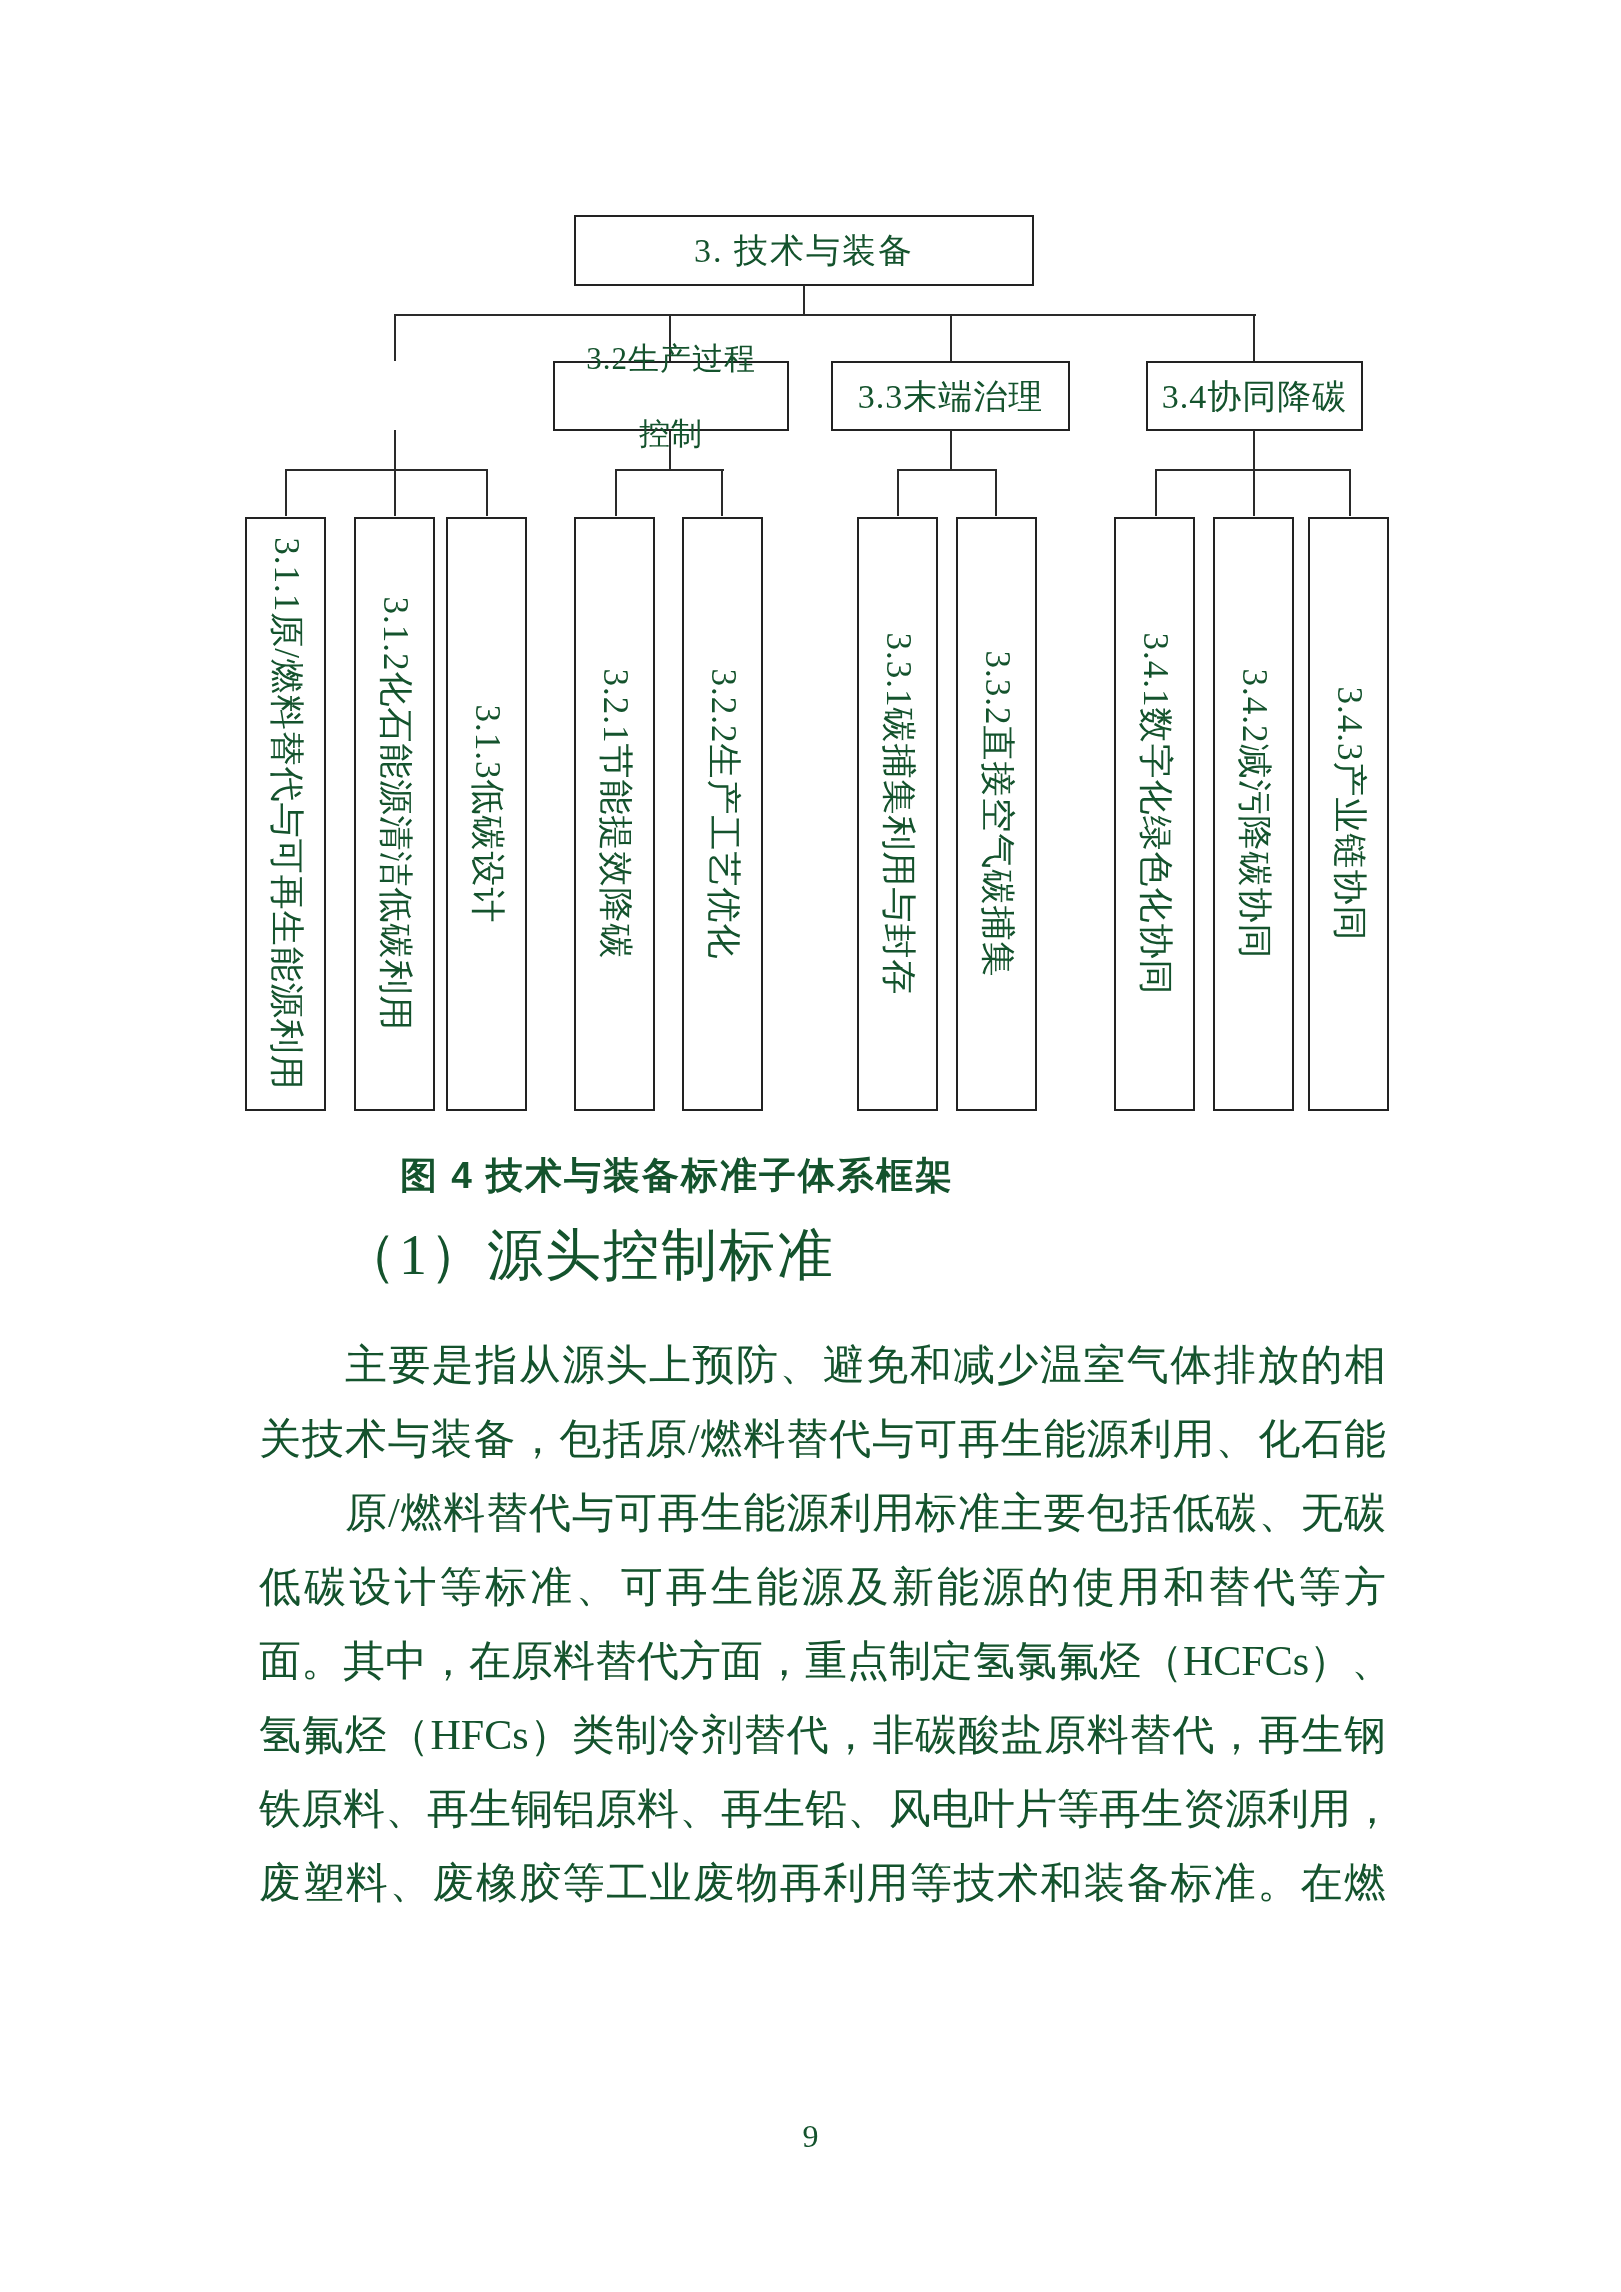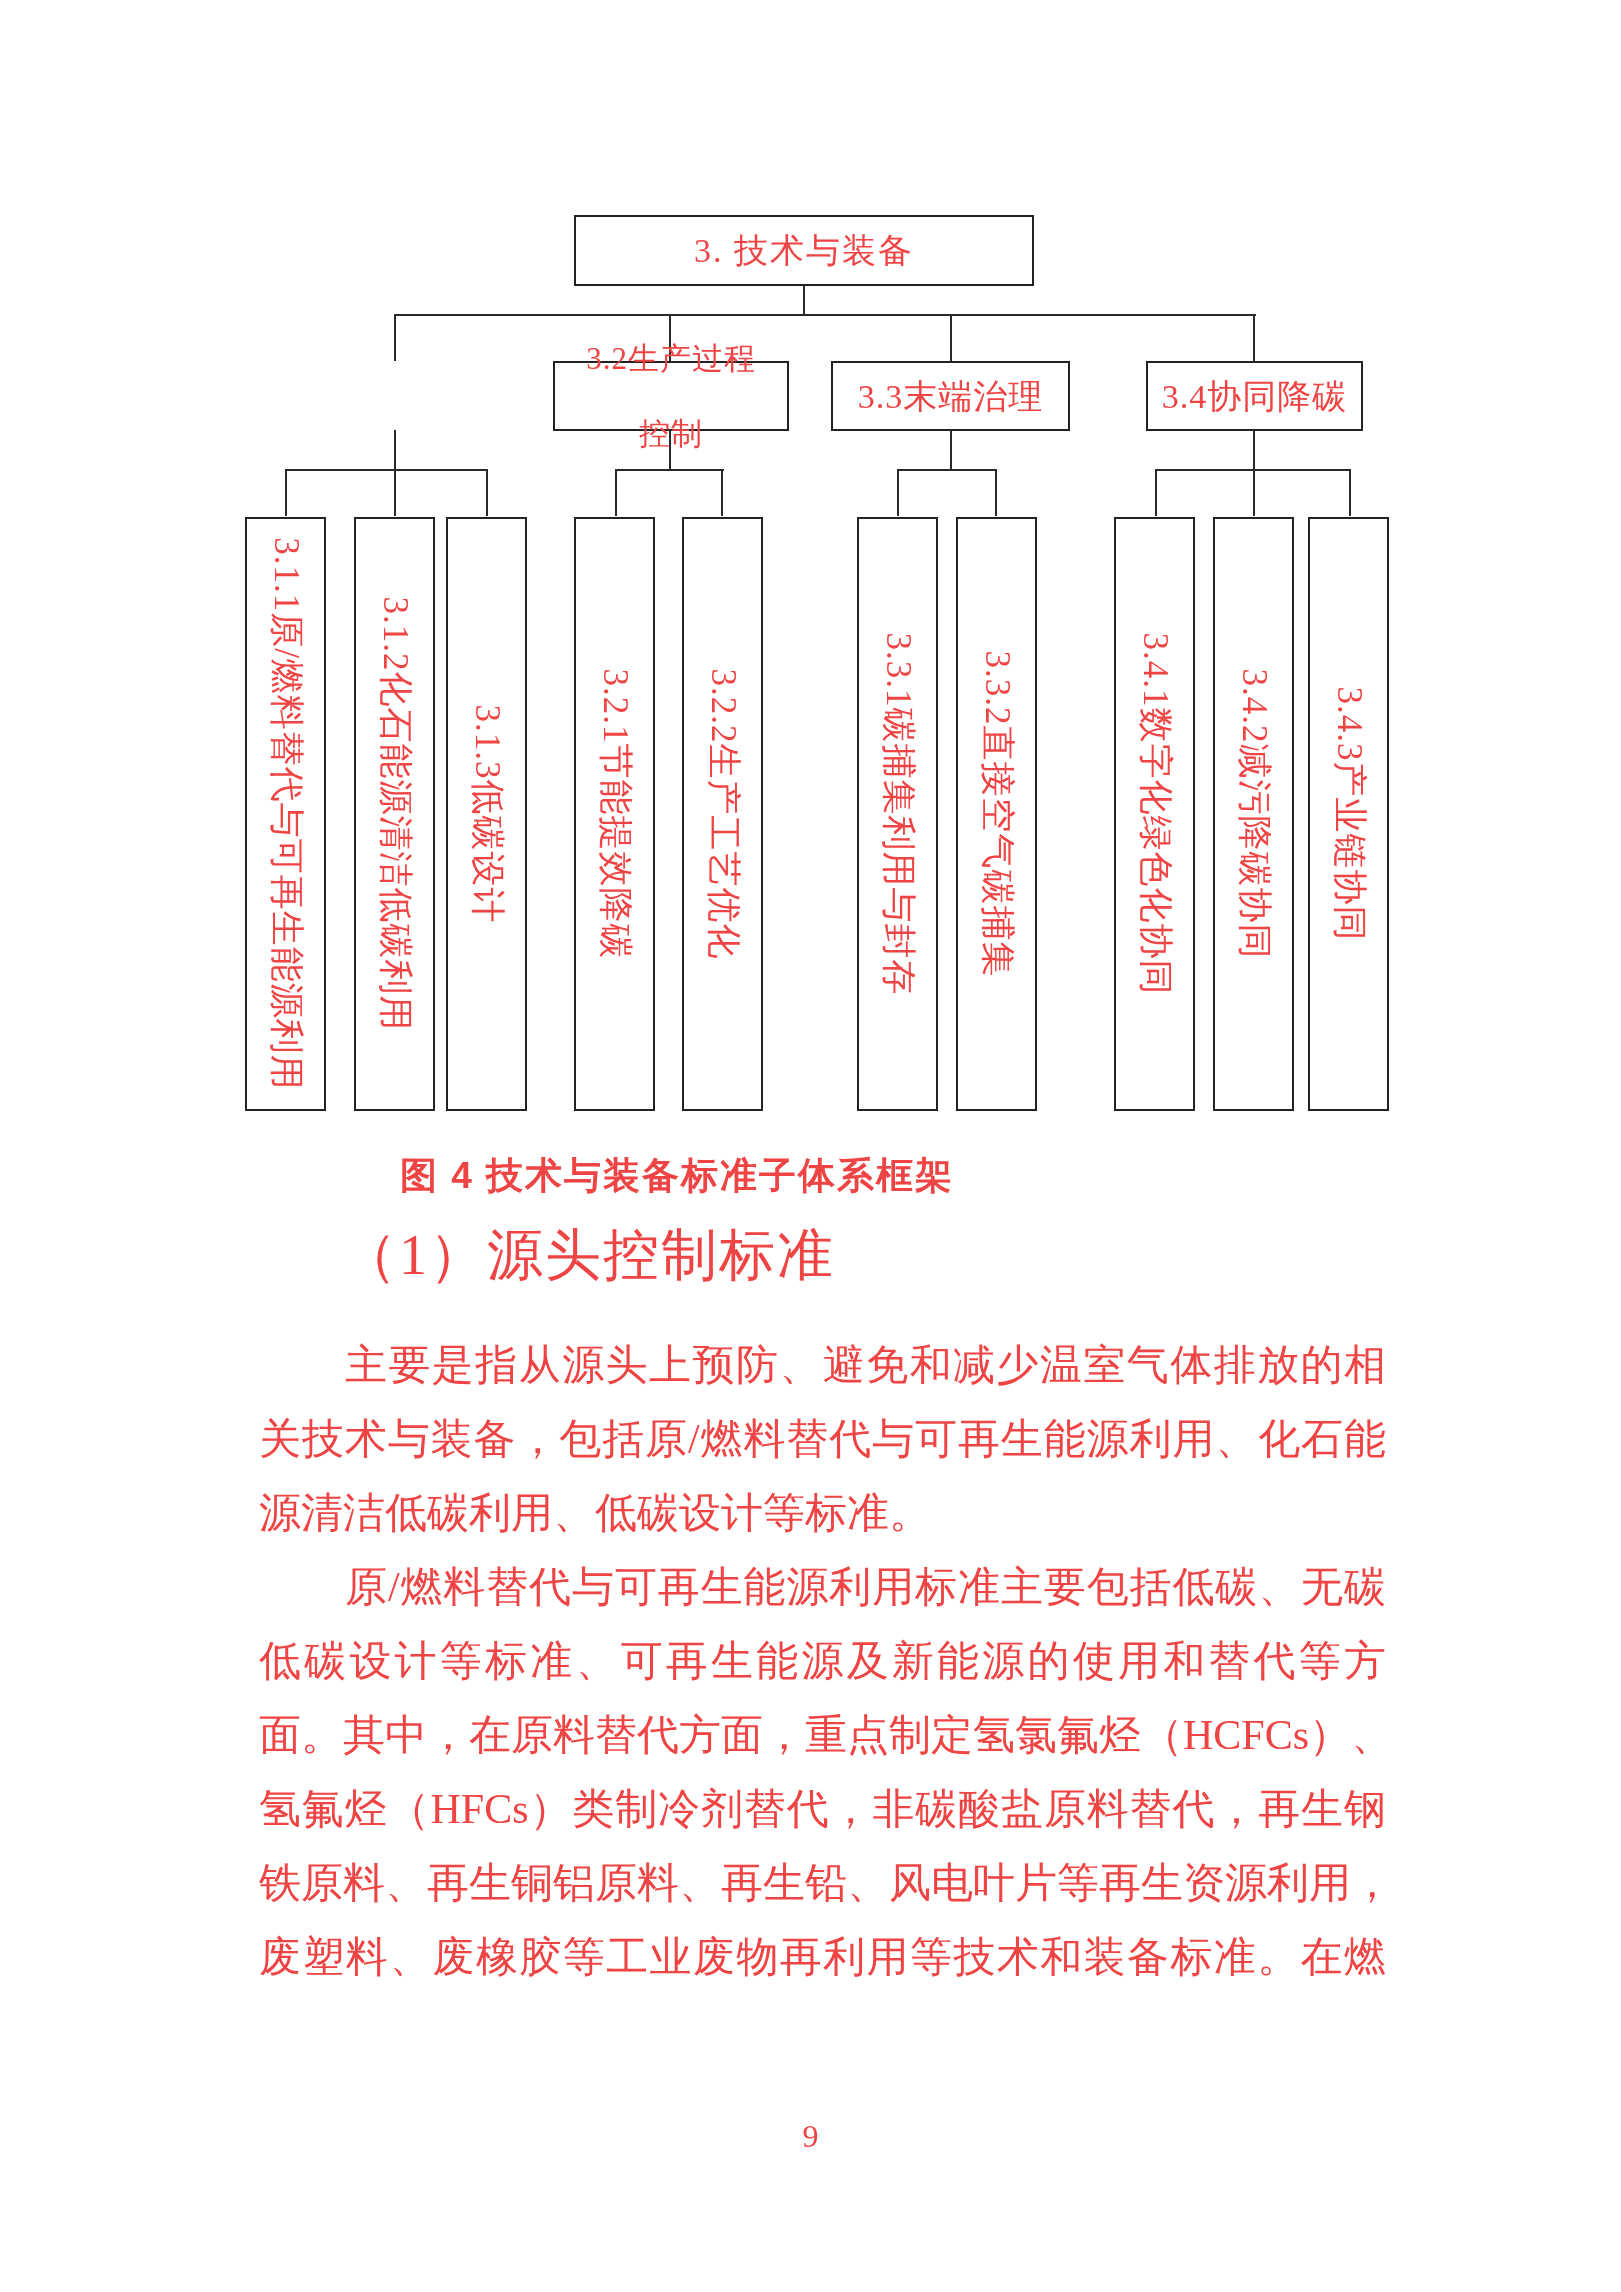--- a/index.html
+++ b/index.html
@@ -2,21 +2,21 @@
 <html><head>
 <meta charset="utf-8">
 <style>
   html,body{margin:0;padding:0;background:#e8e8e8;}
   .page{
     position:relative;
     width:1621px;height:2293px;
     margin:0 auto;
     background:#ffffff;
     font-family:"Liberation Serif","DejaVu Serif",serif;
-    color:#ef4444;
+    color:#14532d;
     overflow:hidden;
   }
   
   .diagram{position:absolute;left:0;top:0;width:1621px;height:1137px;}
   .node{
     position:absolute;
     border:2px solid #222;
     background:#fff;
     display:flex;flex-direction:column;
     align-items:center;justify-content:center;
@@ -160,21 +160,20 @@
     </div>
   </div>
 
   <div class="caption">图 4  技术与装备标准子体系框架</div>
 
   <div class="heading">（1）源头控制标准</div>
 
   <div class="bodytext">
     <div class="bodyline indent">主要是指从源头上预防、避免和减少温室气体排放的相</div>
     <div class="bodyline">关技术与装备，包括原/燃料替代与可再生能源利用、化石能</div>
-    <div class="bodyline lastline">源清洁低碳利用、低碳设计等标准。</div>
     <div class="bodyline indent">原/燃料替代与可再生能源利用标准主要包括低碳、无碳</div>
     <div class="bodyline">低碳设计等标准、可再生能源及新能源的使用和替代等方</div>
     <div class="bodyline">面。其中，在原料替代方面，重点制定氢氯氟烃（HCFCs）、</div>
     <div class="bodyline">氢氟烃（HFCs）类制冷剂替代，非碳酸盐原料替代，再生钢</div>
     <div class="bodyline">铁原料、再生铜铝原料、再生铅、风电叶片等再生资源利用，</div>
     <div class="bodyline">废塑料、废橡胶等工业废物再利用等技术和装备标准。在燃</div>
   </div>
 
   <div class="pagenum">9</div>
 

